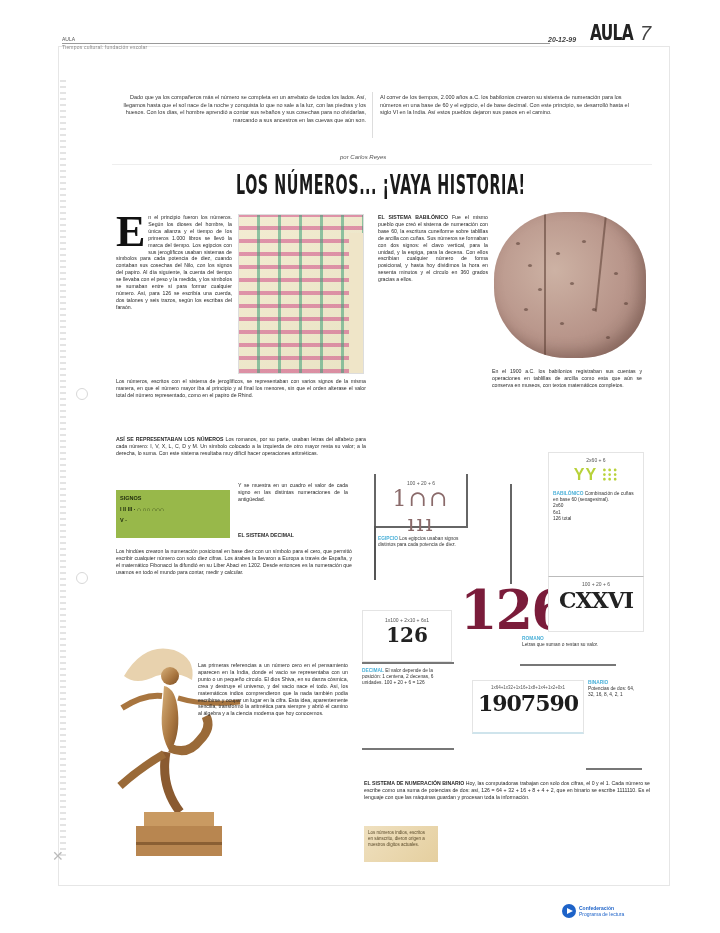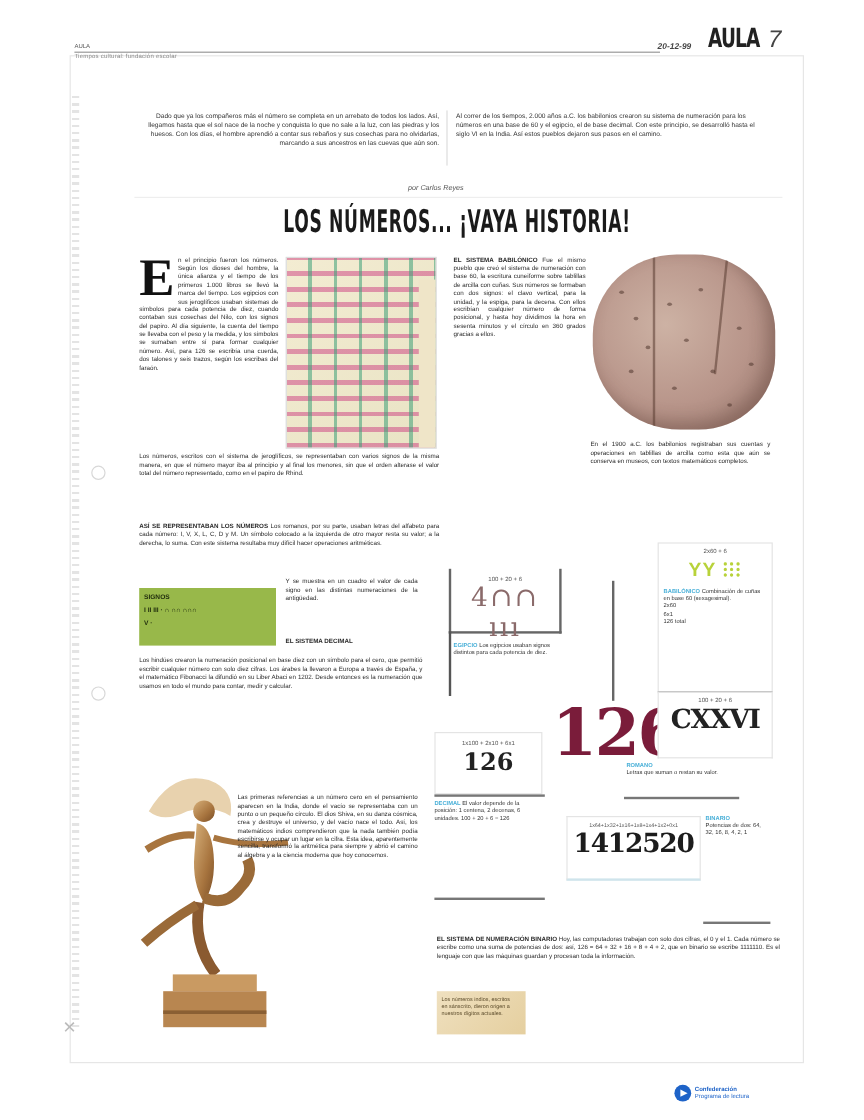--- a/index.html
+++ b/index.html
@@ -191,21 +191,21 @@
   <span>Hoy, las computadoras trabajan con solo dos cifras, el 0 y el 1. Cada número se escribe como una suma de potencias de dos: así, 126 = 64 + 32 + 16 + 8 + 4 + 2, que en binario se escribe 1111110. Es el lenguaje con que las máquinas guardan y procesan toda la información.</span>
 </div>
 <div class="beige-box">
   <div>Los números indios, escritos</div>
   <div>en sánscrito, dieron origen a</div>
   <div>nuestros dígitos actuales.</div>
 </div>
 
 <div class="nbox egypt">
   <div class="cap" style="margin-top:6px">100 + 20 + 6</div>
-  <div class="glyphs">4∩∩ ııı</div>
+  <div class="glyphs">1∩∩ ııı</div>
 </div>
 <div class="vline" style="left:374px; top:526px; height:54px;"></div>
 <div class="vline" style="left:510px; top:484px; height:100px; width:2px; background:#666;"></div>
 <div class="small-txt" style="position:absolute; left:378px; top:536px; width:90px;">
   <span class="caption-head">EGIPCIO</span>
   <span>Los egipcios usaban signos distintos para cada potencia de diez.</span>
 </div>
 
 <div class="nbox babylon">
   <div class="cap">2x60 + 6</div>
@@ -237,21 +237,21 @@
 </div>
 <div class="hline" style="left:362px; top:662px; width:92px;"></div>
 <div class="small-txt arabic-cap">
   <span class="caption-head">DECIMAL</span>
   <span>El valor depende de la posición: 1 centena, 2 decenas, 6 unidades. 100 + 20 + 6 = 126</span>
 </div>
 <div class="hline" style="left:362px; top:748px; width:92px;"></div>
 
 <div class="nbox binary">
   <div class="cap" style="margin-top:4px; font-size:4.5px;">1x64+1x32+1x16+1x8+1x4+1x2+0x1</div>
-  <div class="val">1412520</div>
+  <div class="val">1907590</div>
 </div>
 <div class="small-txt binary-cap">
   <span class="caption-head">BINARIO</span>
   <div>Potencias de dos: 64, 32, 16, 8, 4, 2, 1</div>
 </div>
 <div class="hline" style="left:586px; top:768px; width:56px;"></div>
 
 <div class="logo">
   <div class="logo-circle"></div>
   <div>

